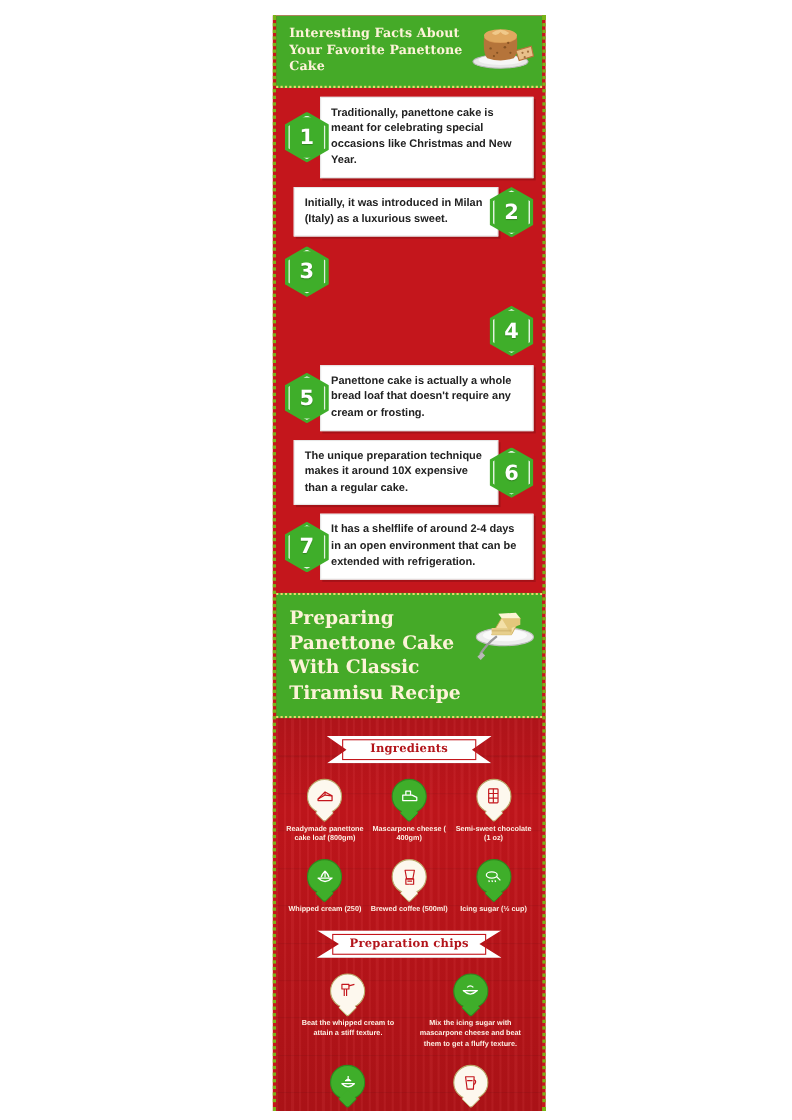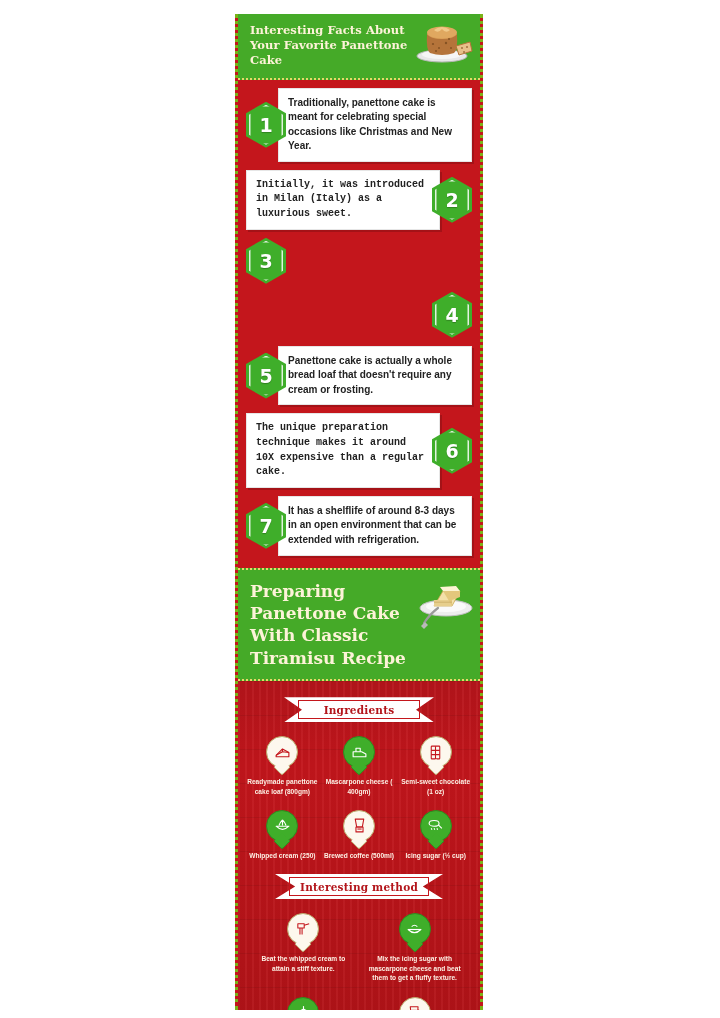--- a/index.html
+++ b/index.html
@@ -6,21 +6,21 @@
   body {
     width: 720px; height: 1018px;
     background: #ffffff;
     font-family: "Liberation Sans", sans-serif;
     overflow: hidden;
   }
   .page { position: relative; width: 720px; height: 1018px; background:#fff; }
 
   .infographic {
     position: absolute;
-    left: 235px; top: 14px;
+    left: 248px; top: 14px;
     width: 248px; height: 996px;
     background: #c4161c;
     border-left: 3px dotted #7ab317;
     border-right: 3px dotted #7ab317;
     overflow: hidden;
   }
 
   
   .head-band {
     position: relative;
@@ -90,21 +90,21 @@
     box-shadow: 2px 2px 0 rgba(0,0,0,.16);
     padding: 7px 9px;
     font-size: 10px;
     line-height: 1.46;
     font-weight: bold;
     color: #222;
     margin-left: -8px;
     min-height: 40px;
     display: flex; align-items: center;
   }
-  .fact-row.right .fact-card { margin-left: 0; margin-right: -8px; font-family: Liberation Mono, monospace; }
+  .fact-row.right .fact-card { margin-left: 8px; margin-right: -8px; }
 
   
   .recipe-band {
     position: relative;
     background: #45aa28;
     padding: 10px 10px 10px 12px;
     min-height: 52px;
     border-top: 2px dotted #e8d86a;
     border-bottom: 2px dotted #e8d86a;
   }
@@ -297,21 +297,21 @@
         </div>
         <div class="fact-card">The unique preparation technique makes it around 10X expensive than a regular cake.</div>
       </div>
 
       <div class="fact-row" style="margin-bottom:2px;">
         <div class="hexwrap">
           <div class="hex">
               <span class="hexnum">7</span>
             </div>
         </div>
-        <div class="fact-card">It has a shelflife of around 8-3 days in an open environment that can be extended with refrigeration.</div>
+        <div class="fact-card">It has a shelflife of around 2-4 days in an open environment that can be extended with refrigeration.</div>
       </div>
 
     </div>
 
     <div class="recipe-band">
       <div class="recipe-title">Preparing Panettone Cake With Classic Tiramisu Recipe</div>
       <div class="recipe-art">
         <svg width="66" height="52" viewBox="0 0 66 52">
           <ellipse cx="34" cy="30" rx="26" ry="8" fill="#ededed" stroke="#bdbdbd" stroke-width="1"></ellipse>
           <ellipse cx="34" cy="28.5" rx="20" ry="5.5" fill="#fafafa"></ellipse>
@@ -393,21 +393,21 @@
               <path d="M16 11 L21 16"></path>
               <path d="M6 16 L7 18 M10 16 L11 18 M14 16 L15 18"></path>
             </svg>
           </div>
           <div class="pin-label">Icing sugar (½ cup)</div>
         </div>
       </div>
 
       <div class="ribbon" style="width:168px;margin-top:10px;">
         <div class="ribbon-body">
-          <span class="ribbon-text">Interesting method</span>
+          <span class="ribbon-text">Preparation chips</span>
         </div>
         <div class="ribbon-inner"></div>
       </div>
 
       <div class="pin-grid two row-gap steps-grid">
         <div class="pin-cell">
           <div class="pin">
             <svg width="17" height="17" viewBox="0 0 24 24" fill="none" stroke="#c4161c" stroke-width="1.5" stroke-linejoin="round">
               <path d="M4 4 L13 4 L13 10 L4 10 Z"></path>
               <path d="M13 6 L20 4"></path>

